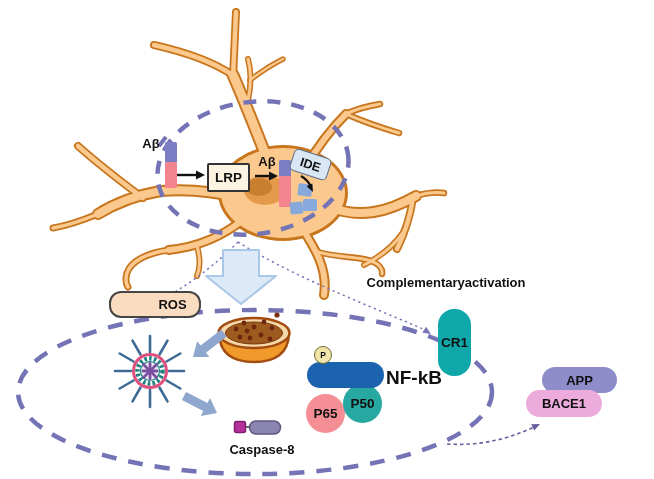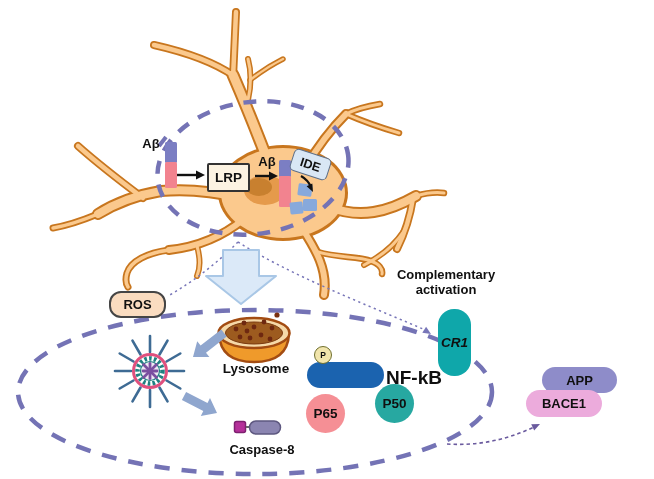--- a/index.html
+++ b/index.html
@@ -2,39 +2,39 @@
 <html><head>
 <meta charset="utf-8">
 <style>
   html,body{margin:0;padding:0;background:#fff;}
   #stage{position:relative;width:654px;height:479px;background:#ffffff;overflow:hidden;
          font-family:"Liberation Sans","DejaVu Sans",sans-serif;}
   #art{position:absolute;left:0;top:0;z-index:1;}
   .lbl{position:absolute;display:flex;align-items:center;justify-content:center;
        font-weight:bold;color:#101010;z-index:2;white-space:nowrap;
        font-family:"Liberation Sans","DejaVu Sans",sans-serif;}
-  .col{flex-direction:column;text-align:center;}
+  .col{flex-direction:row;text-align:center;}
   #ab1{left:139px;top:135px;width:24px;height:17px;font-size:13px;}
   #lrp{left:207px;top:163px;width:39px;height:25px;background:#FCF3E2;border:2px solid #333;
        border-radius:2px;font-size:13.5px;}
   #ab2{left:255px;top:153px;width:24px;height:17px;font-size:13px;}
   #ide{left:291px;top:153px;width:37px;height:21px;background:#D9E7F5;border:1.5px solid #5D6F88;
        border-radius:5px;transform:rotate(18deg);font-size:12.5px;}
   #ros{left:109px;top:291px;width:53px;height:23px;background:#FADCC0;border:2px solid #454545;
-       border-radius:12px;font-size:13px;}
+       border-radius:12px;font-size:13px;padding-left:35px;}
   #complementary{left:386px;top:266px;width:120px;height:32px;font-size:13px;line-height:15px;}
-  #cr1{left:438px;top:309px;width:33px;height:67px;background:#0FA7AA;border-radius:16px;font-size:13.5px;font-style:italic;}
+  #cr1{left:438px;top:309px;width:33px;height:67px;background:#0FA7AA;border-radius:16px;font-size:13.5px;}
   #lysosome-label{left:218px;top:360px;width:76px;height:17px;font-size:13.5px;}
   #nlrp3-label{left:90px;top:411px;width:120px;height:28px;font-size:13px;line-height:13px;}
   #caspase-label{left:220px;top:441px;width:84px;height:16px;font-size:13px;}
   #nfkb-capsule{left:307px;top:362px;width:77px;height:26px;background:#1B63AF;border-radius:13px;z-index:3;}
   #p-circle{left:314px;top:346px;width:16px;height:16px;background:#F1E5AC;border:1.5px solid #6F6F2E;
             border-radius:50%;font-size:8.5px;z-index:4;}
   #p65{left:306px;top:394px;width:39px;height:39px;background:#F58F95;border-radius:50%;font-size:13.5px;}
-  #p50{left:343px;top:384px;width:39px;height:39px;background:#27A8A1;border-radius:50%;font-size:13.5px;margin-left:32px;}
+  #p50{left:343px;top:384px;width:39px;height:39px;background:#27A8A1;border-radius:50%;font-size:13.5px;}
   #nfkb-label{left:387px;top:369px;width:54px;height:18px;font-size:19px;}
   #app{left:542px;top:367px;width:75px;height:26px;background:#8E8CC9;border-radius:13px;font-size:13px;z-index:3;}
   #bace1{left:526px;top:390px;width:76px;height:27px;background:#ECABDC;border-radius:14px;font-size:13px;z-index:4;text-align:right;}
 </style>
 </head>
 <body>
 
 <div id="stage">
 
 <svg id="art" width="654" height="479" viewBox="0 0 654 479">
@@ -192,21 +192,20 @@
 <div class="lbl" id="ab1">Aβ</div>
 <div class="lbl" id="lrp">LRP</div>
 <div class="lbl" id="ab2">Aβ</div>
 <div class="lbl" id="ide">IDE</div>
 <div class="lbl" id="ros">ROS</div>
 <div class="lbl col" id="complementary">
   <span>Complementary</span>
   <span>activation</span>
 </div>
 <div class="lbl" id="cr1">CR1</div>
-<div class="lbl" id="lysosome-label">Lysosome</div>
 <div class="lbl" id="caspase-label">Caspase-8</div>
 <div class="lbl" id="nfkb-capsule"></div>
 <div class="lbl" id="p-circle">P</div>
 <div class="lbl" id="p65">P65</div>
 <div class="lbl" id="p50">P50</div>
 <div class="lbl" id="nfkb-label">NF-kB</div>
 <div class="lbl" id="app">APP</div>
 <div class="lbl" id="bace1">BACE1</div>
 
 </div>

